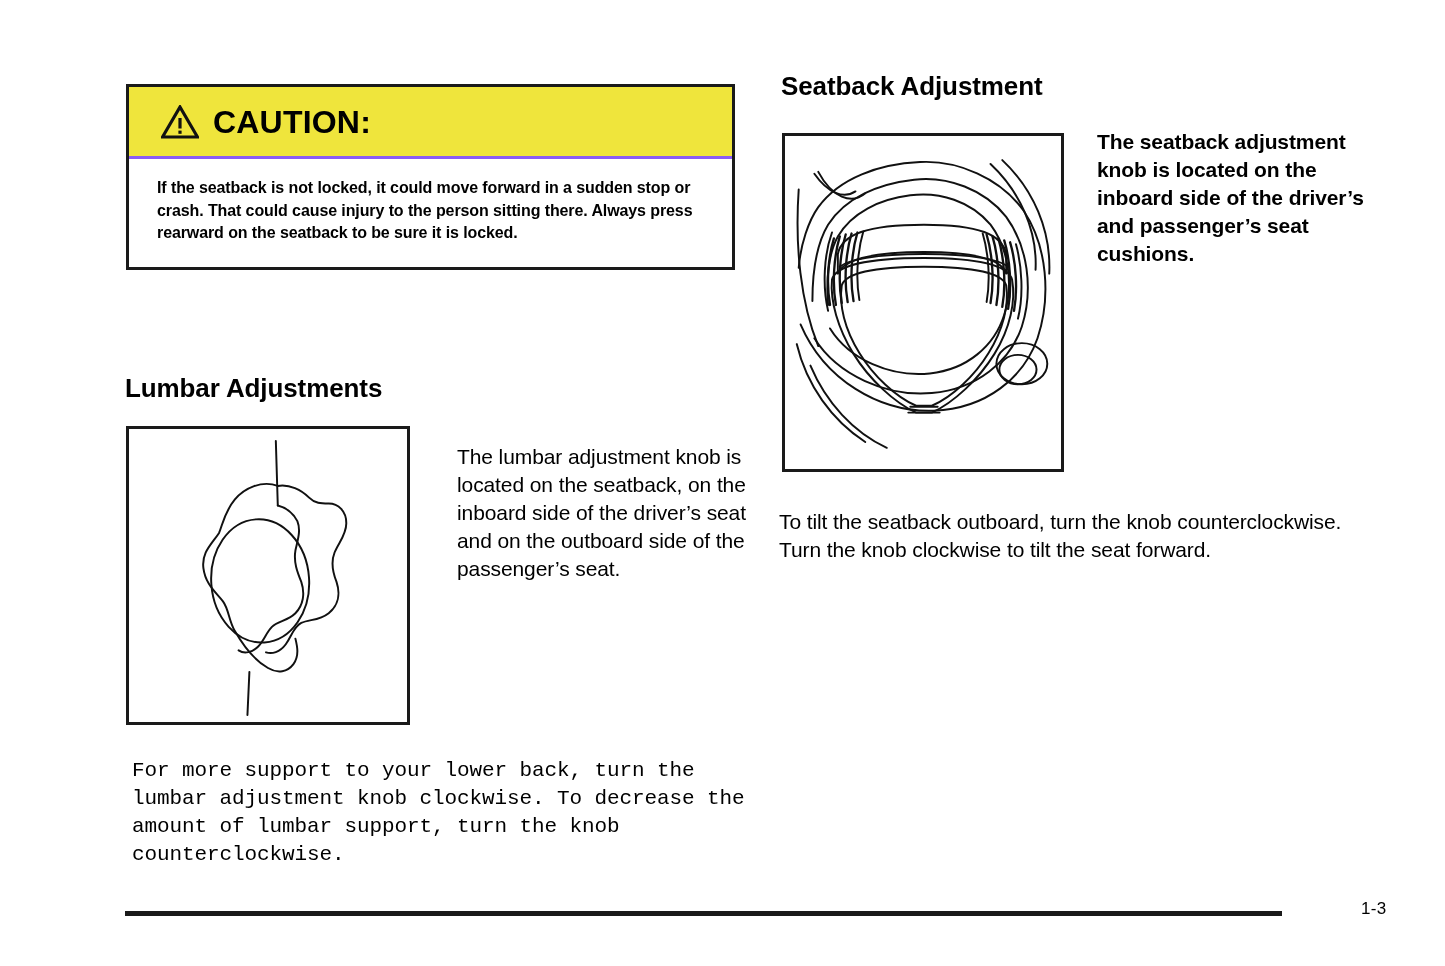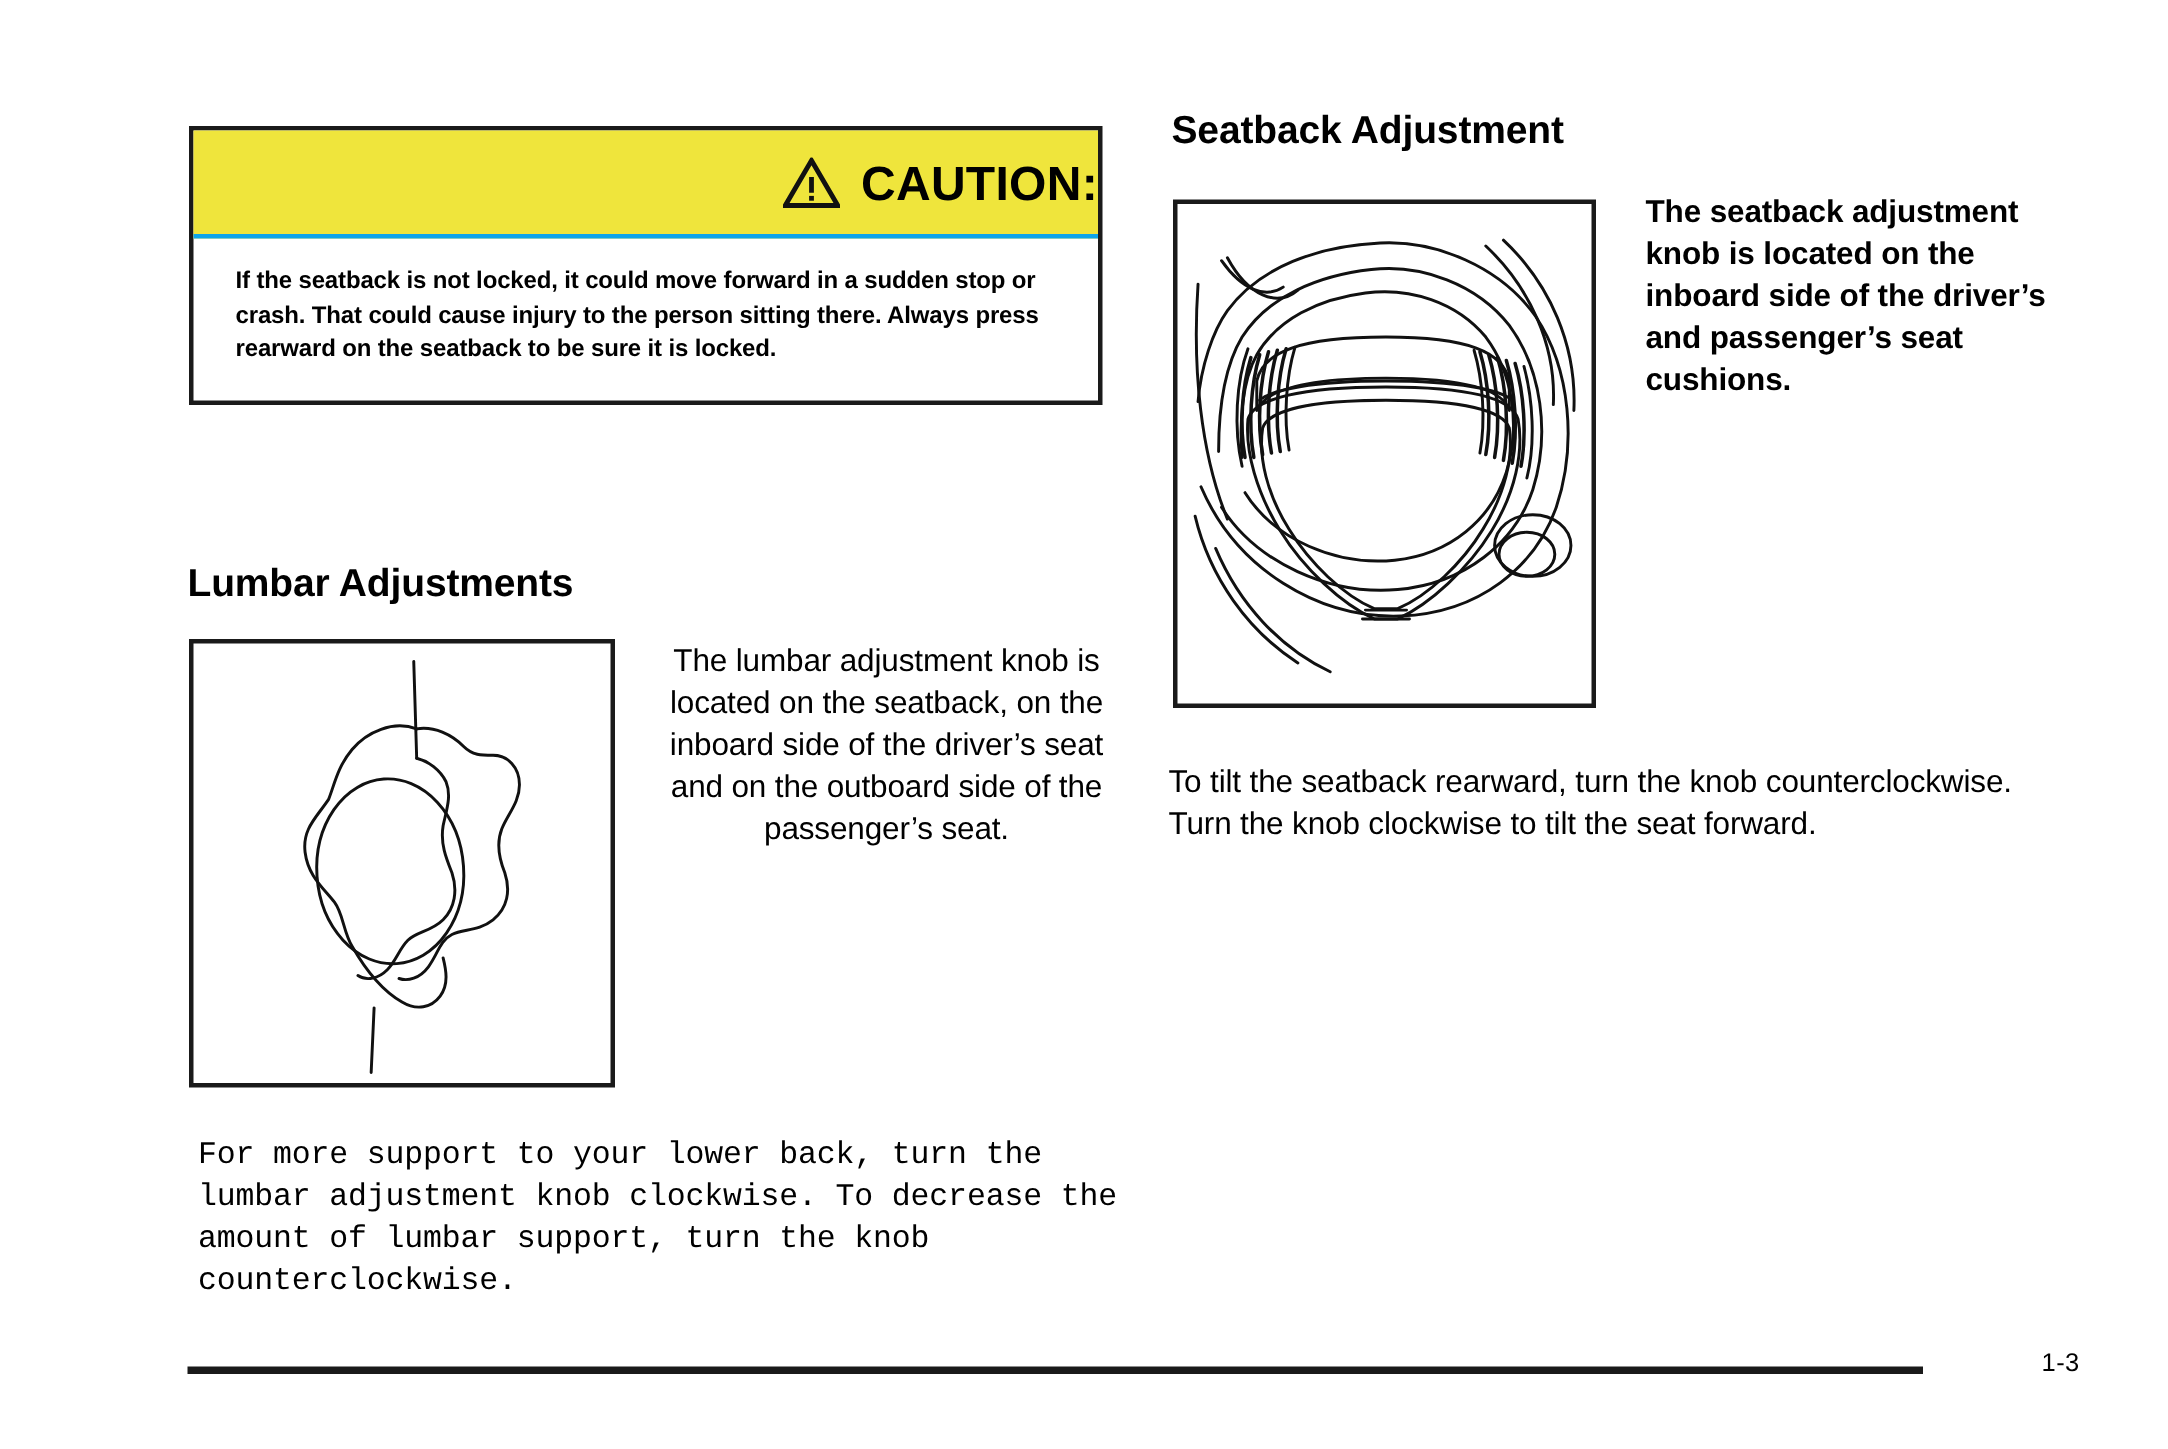--- a/index.html
+++ b/index.html
@@ -21,27 +21,26 @@
     position: absolute;
     left: 126px;
     top: 84px;
     width: 609px;
     box-sizing: border-box;
     border: 3px solid #1a1a1a;
     background: #ffffff;
   }
   #caution-header {
     background: #efe53c;
-    border-bottom: 3px solid #0ea5e9;
+    border-bottom: 3px solid #8b5cf6;
     height: 72px;
     display: flex;
     align-items: center;
     padding-left: 32px;
     box-sizing: border-box;
-    justify-content: flex-end;
   }
   #caution-triangle {
     width: 38px;
     height: 34px;
     margin-right: 14px;
     flex: 0 0 auto;
     display: block;
   }
   #caution-title {
     font-size: 32px;
@@ -177,21 +176,21 @@
                C180 168 178 180 170 188
                C162 196 152 196 146 202
                C140 208 138 216 132 222
                C126 228 118 230 112 226"></path>
 
       <ellipse cx="134" cy="155" rx="50" ry="63" transform="rotate(-4 134 155)"></ellipse>
     </g>
   </svg>
 </div>
 
-<p class="body-text" id="lumbar-side-text" style="margin:0;text-align:center;">The lumbar adjustment knob is located on the seatback, on the inboard side of the driver’s seat and on the outboard side of the passenger’s seat.</p>
+<p class="body-text" id="lumbar-side-text" style="margin:16px;">The lumbar adjustment knob is located on the seatback, on the inboard side of the driver’s seat and on the outboard side of the passenger’s seat.</p>
 
 <p class="body-text" id="lumbar-bottom-text" style="margin:0;">For more support to your lower back, turn the lumbar adjustment knob clockwise. To decrease the amount of lumbar support, turn the knob counterclockwise.</p>
 
 <h2 class="section-heading" id="seatback-heading" style="margin:0;">Seatback Adjustment</h2>
 
 <div class="figure-box" id="seatback-figure">
   <svg class="figure-svg" viewBox="0 0 282 339">
     <g fill="none" stroke="#111111" stroke-width="2" stroke-linecap="round" stroke-linejoin="round">
 
       <path d="M30 38 C44 58 60 64 72 56"></path>
@@ -277,16 +276,16 @@
       <path d="M236 110 C242 132 244 162 238 186"></path>
 
       <ellipse cx="242" cy="232" rx="26" ry="21"></ellipse>
       <ellipse cx="238" cy="238" rx="19" ry="15"></ellipse>
     </g>
   </svg>
 </div>
 
 <p class="body-text" id="seatback-side-text" style="margin:0;">The seatback adjustment knob is located on the inboard side of the driver’s and passenger’s seat cushions.</p>
 
-<p class="body-text" id="seatback-bottom-text" style="margin:0;">To tilt the seatback rearward, turn the knob counterclockwise. Turn the knob clockwise to tilt the seat forward.</p>
+<p class="body-text" id="seatback-bottom-text" style="margin:0;">To tilt the seatback outboard, turn the knob counterclockwise. Turn the knob clockwise to tilt the seat forward.</p>
 
 <div id="footer-rule"></div>
 <div id="page-number">1-3</div>
 
 </body></html>

